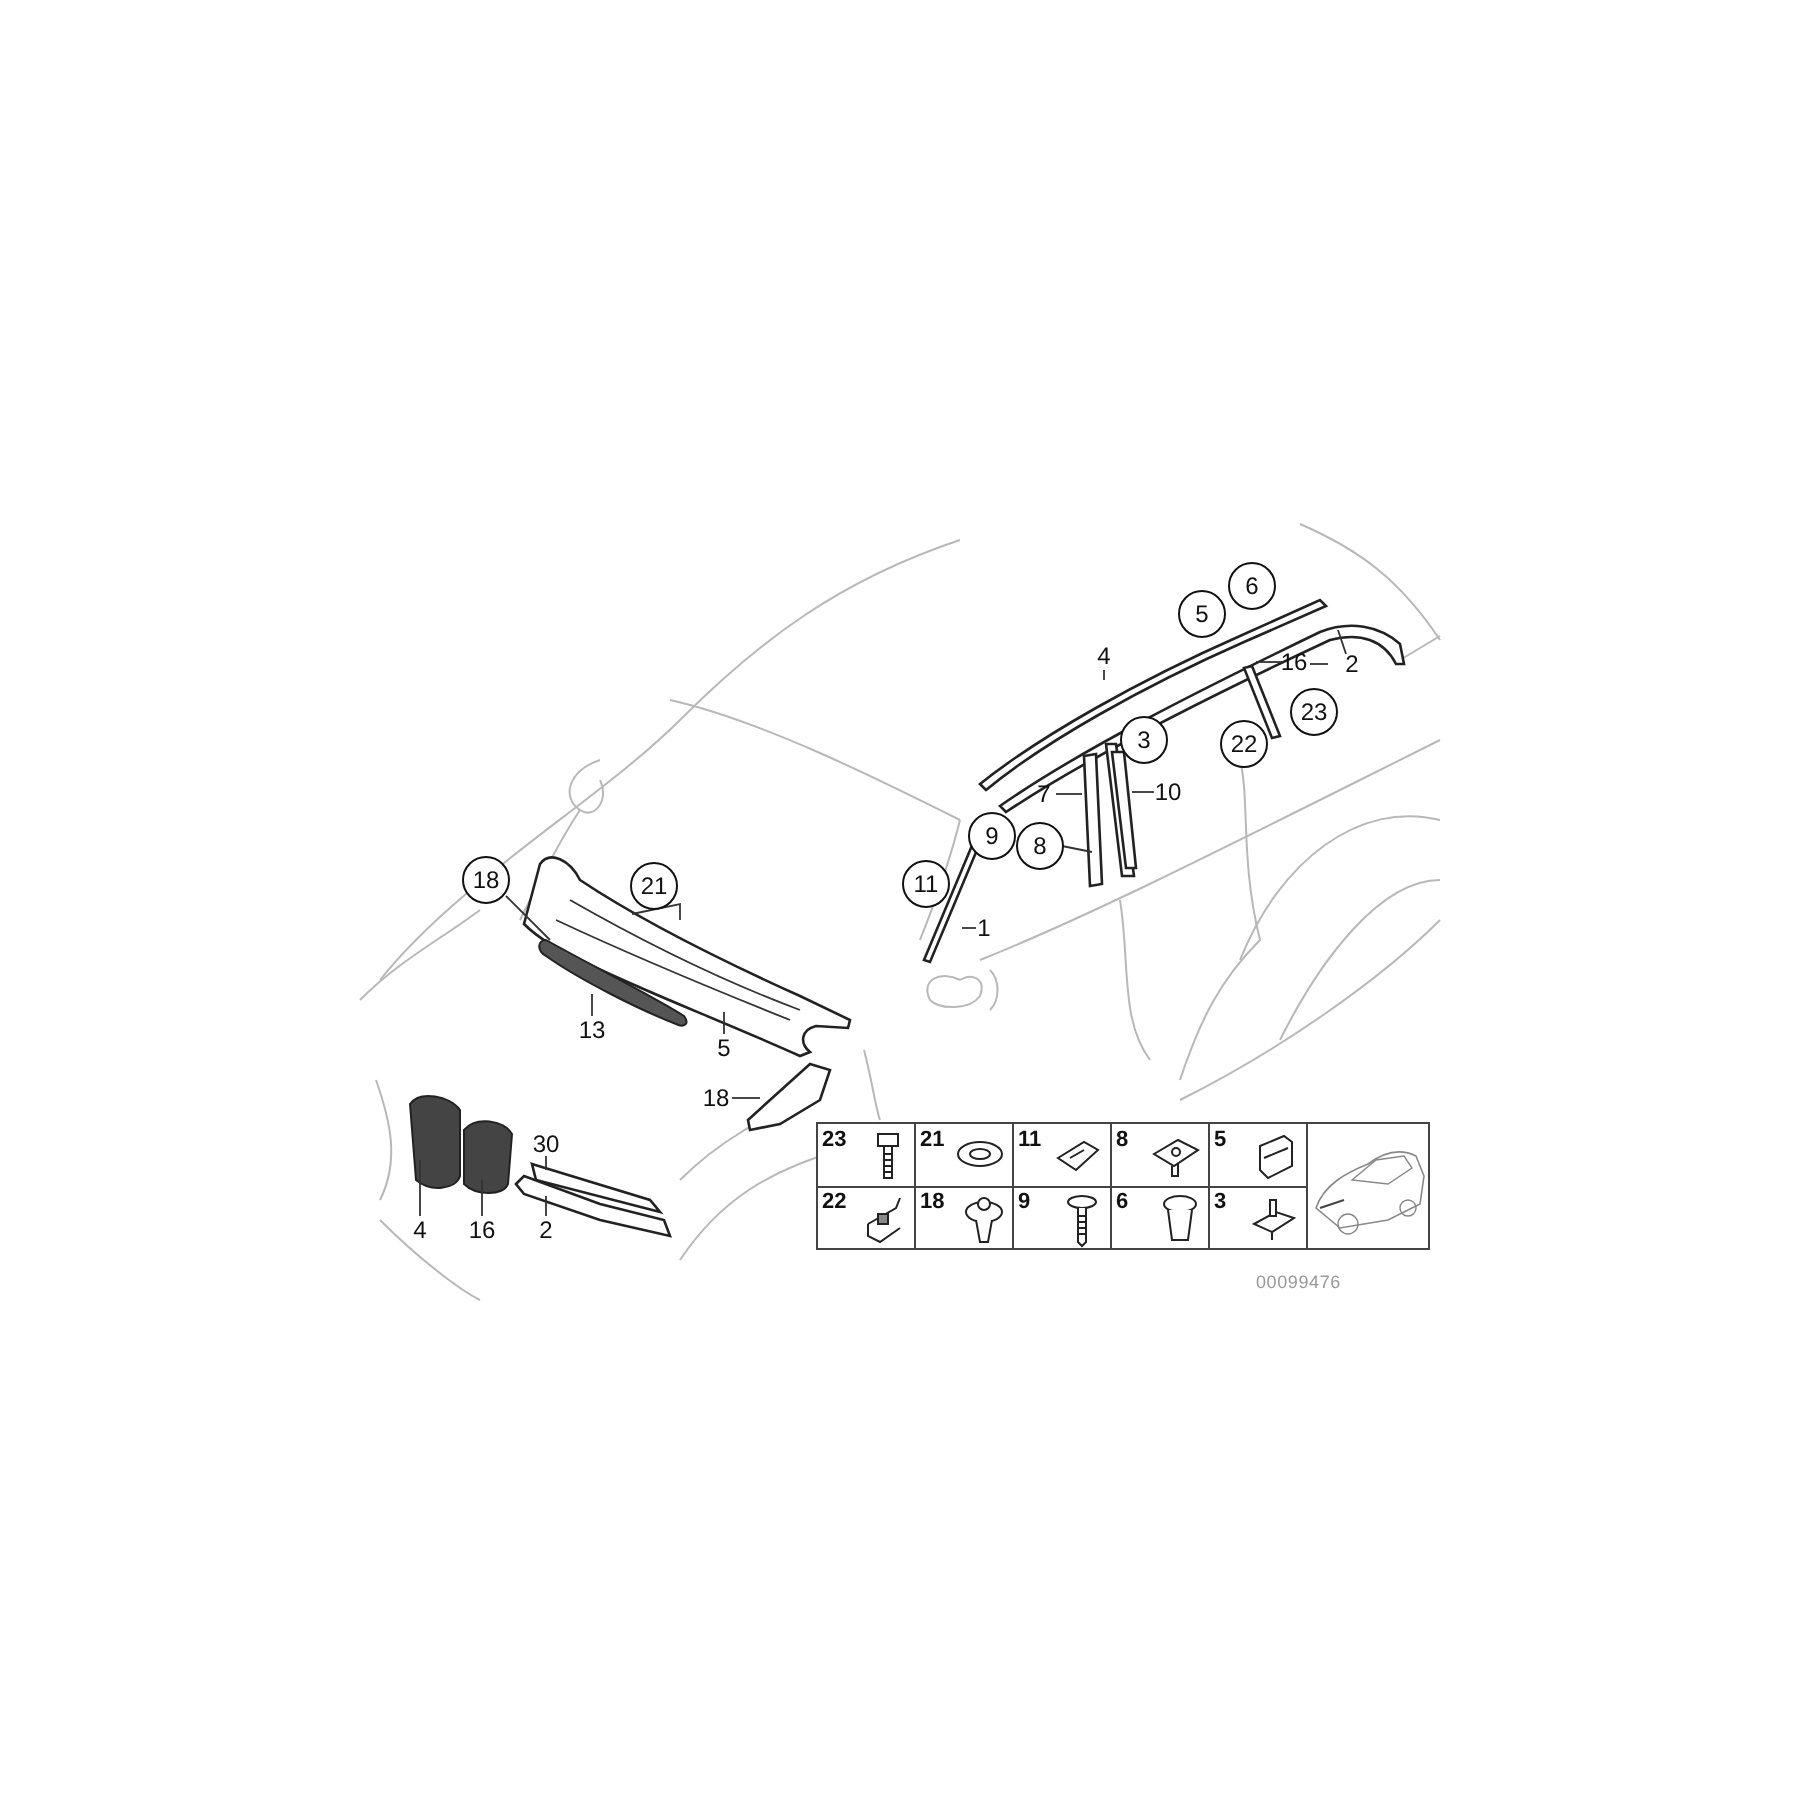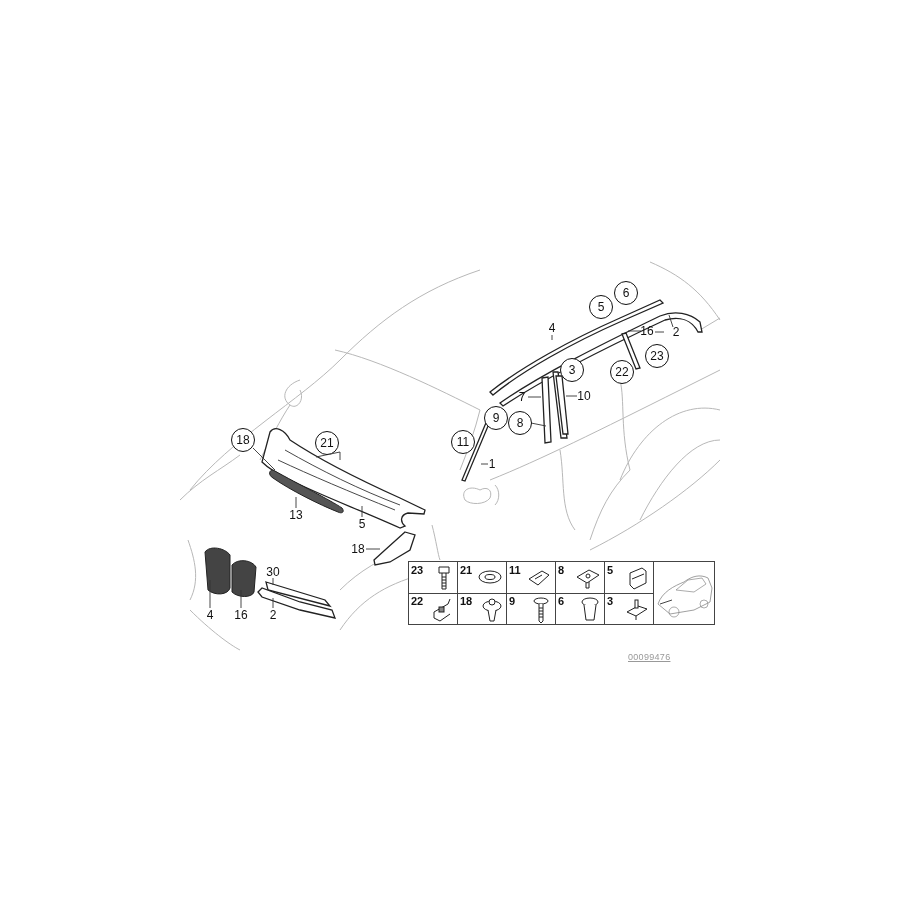--- a/index.html
+++ b/index.html
@@ -9,21 +9,21 @@
   .part { fill:#ffffff; stroke:#222; stroke-width:1.3; }
   .partdark { fill:#555; stroke:#222; stroke-width:1; }
   .leader { stroke:#333; stroke-width:0.9; fill:none; }
   .lbl { position:absolute; font-size:12px; color:#111; font-family:"Liberation Sans", sans-serif; line-height:12px; transform:translate(-50%,-50%); white-space:nowrap; }
   .circ { position:absolute; width:22px; height:22px; border:1.2px solid #111; border-radius:50%; background:#fff; font-size:12px; display:flex; align-items:center; justify-content:center; transform:translate(-50%,-50%); font-family:"Liberation Sans", sans-serif; color:#111; }
   #hw-table { position:absolute; left:408px; top:561px; width:307px; height:64px; border:1px solid #444; background:#fff; box-sizing:border-box; }
   .cell { position:absolute; border-right:1px solid #444; border-bottom:1px solid #444; box-sizing:border-box; width:49px; height:32px; }
   .cell .num { position:absolute; left:2px; top:2px; font-size:11px; font-weight:bold; color:#111; }
   .cell svg { position:absolute; right:3px; top:3px; }
   .thumb { position:absolute; left:245px; top:0; width:61px; height:63px; }
-  #catalog-number { position:absolute; left:628px; top:652px; font-size:9px; color:#999; letter-spacing:0.3px;text-decoration:underline; }
+  #catalog-number { position:absolute; left:628px; top:636px; font-size:9px; color:#999; letter-spacing:0.3px; }
 </style>
 </head>
 <body>
 
 <div id="diagram">
   <svg width="900" height="900" viewBox="0 0 900 900">
 
     <path class="outline" d="M190 490 C230 440 300 400 340 360 C380 320 420 290 480 270"></path>
     <path class="outline" d="M335 350 C380 360 440 390 480 410"></path>
     <path class="outline" d="M300 380 C285 385 280 398 290 405 C297 410 305 400 300 390"></path>

